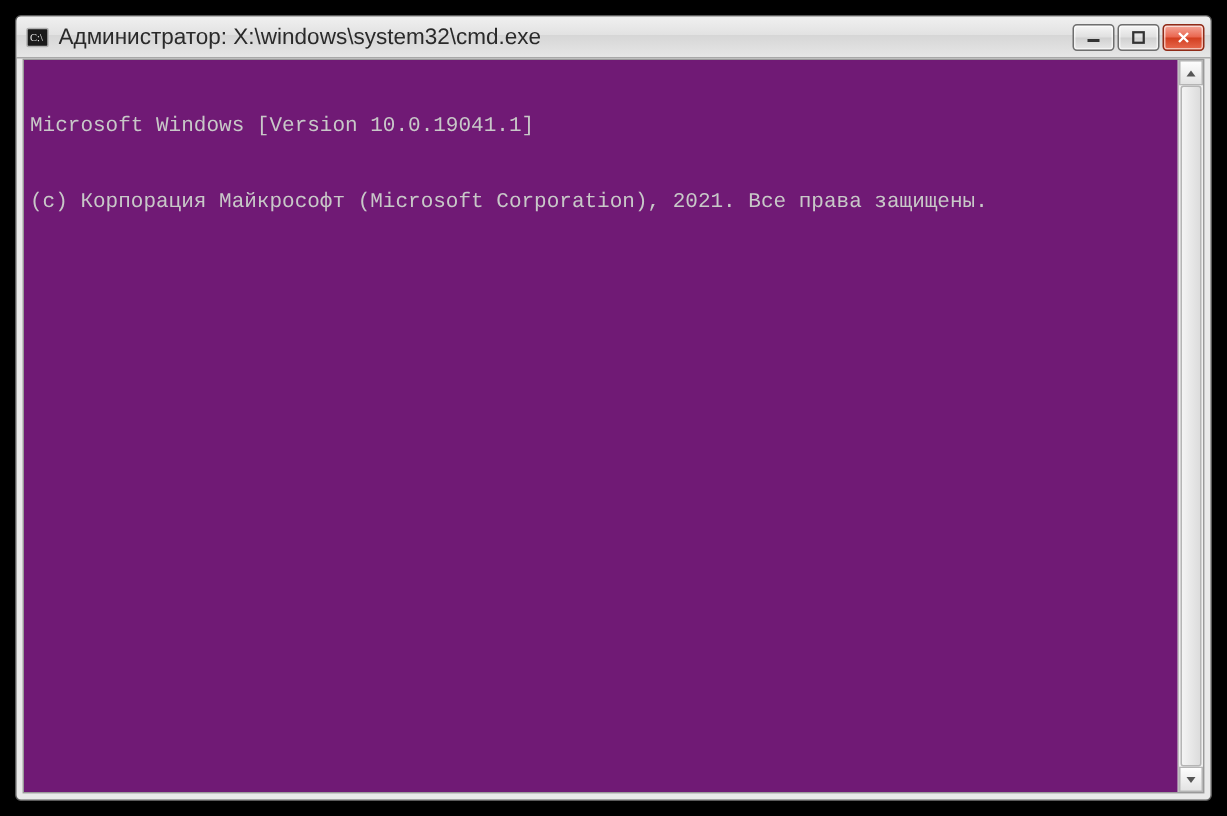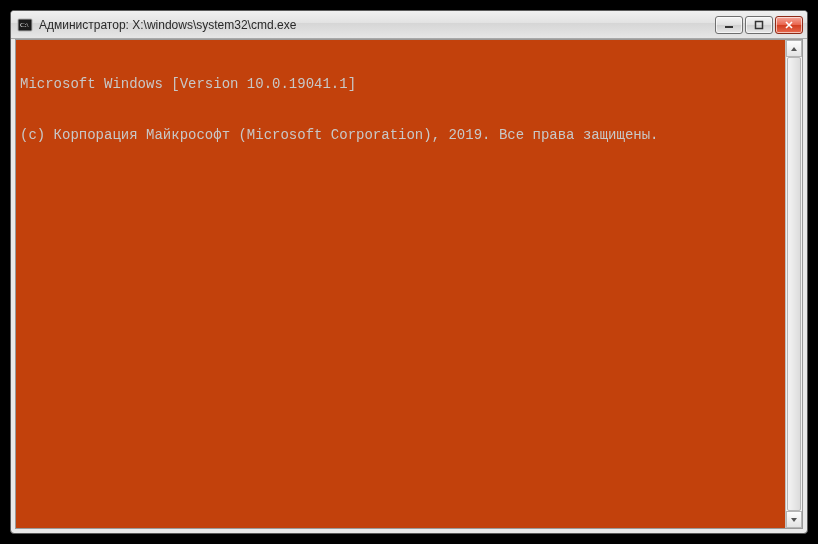--- a/index.html
+++ b/index.html
@@ -33,21 +33,21 @@
   }
   .sys-icon {
     width: 16px;
     height: 16px;
     margin-right: 6px;
     flex: 0 0 auto;
   }
   .sys-icon svg { display:block; }
   .title-text {
     flex: 1 1 auto;
-    font-size: 12px;
+    font-size: 15px;
     color: #2a2a2a;
     white-space: nowrap;
     overflow: hidden;
   }
   .win-controls {
     display: flex;
     gap: 2px;
   }
   .win-btn {
     width: 28px;
@@ -67,21 +67,21 @@
   .win-btn svg { display:block; }
   .client {
     flex: 1 1 auto;
     display: flex;
     background: #fff;
     margin: 0 4px 4px 4px;
     border: 1px solid #9a9a9a;
   }
   .terminal {
     flex: 1 1 auto;
-    background: #c2410c;
+    background: #701a75;
     color: #c8c8c8;
     font-family: Consolas, "Courier New", monospace;
     font-size: 14px;
     line-height: 17px;
     padding: 2px 4px;
     white-space: pre;
     overflow: hidden;
     position: relative;
   }
   .terminal .line { white-space: pre; }
@@ -144,21 +144,21 @@
         <svg width="10" height="10" viewBox="0 0 10 10">
             <path d="M2 2 L8 8 M8 2 L2 8" stroke="#fff" stroke-width="1.6"></path>
           </svg>
       </div>
     </div>
   </div>
 
   <div class="client">
     <div class="terminal">
       <div class="line">Microsoft Windows [Version 10.0.19041.1]</div>
-      <div class="line">(c) Корпорация Майкрософт (Microsoft Corporation), 2019. Все права защищены.</div>
+      <div class="line">(c) Корпорация Майкрософт (Microsoft Corporation), 2021. Все права защищены.</div>
       <div class="line"></div>
     </div>
     <div class="scrollbar">
       <div class="sb-btn">
         <svg width="8" height="8" viewBox="0 0 8 8">
             <path d="M4 2 L7 6 L1 6 Z" fill="#555"></path>
           </svg>
       </div>
       <div class="sb-track">
         <div class="sb-thumb"></div>

